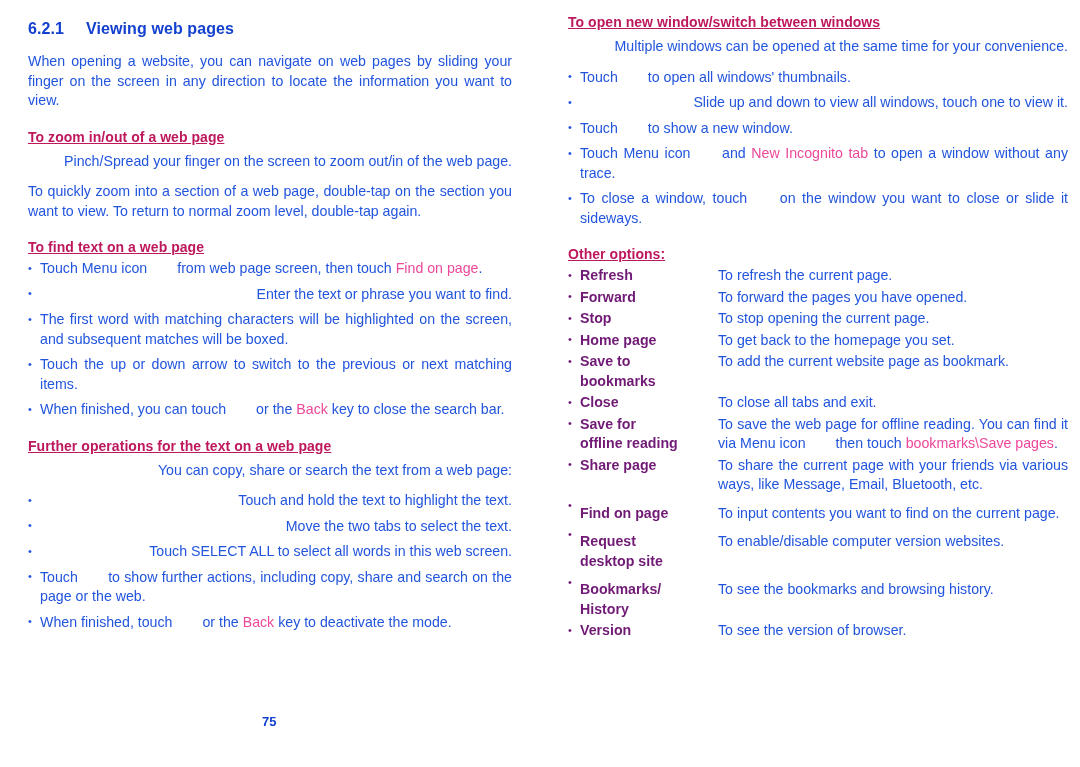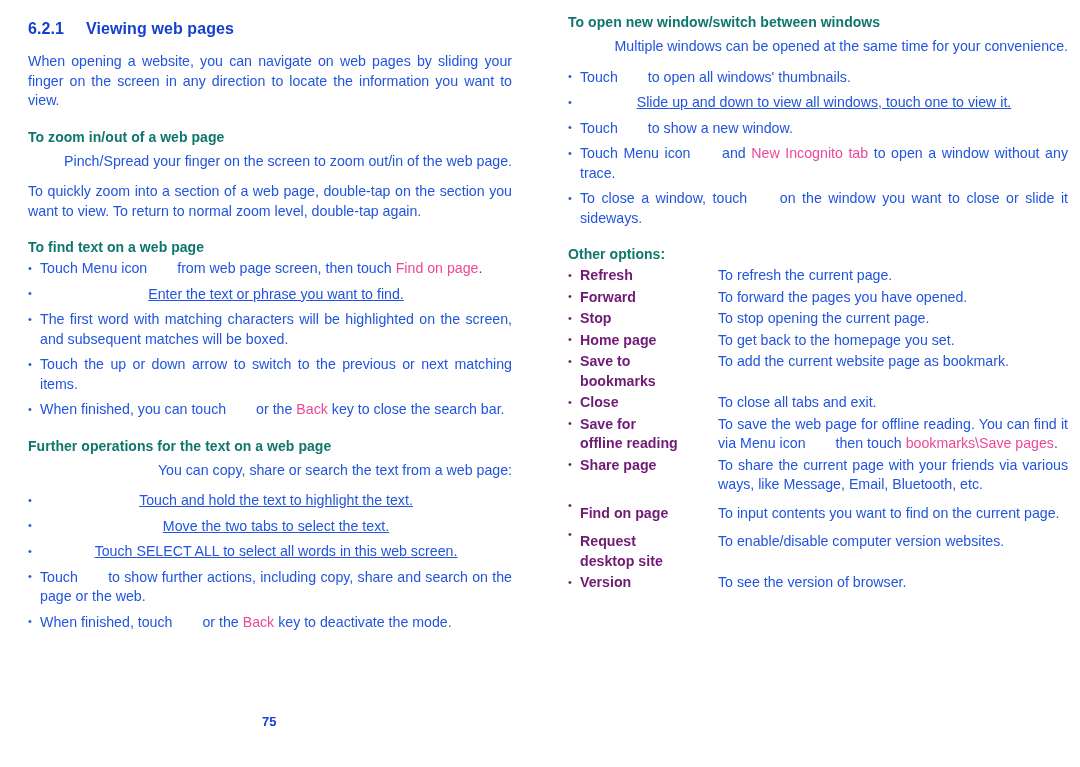--- a/index.html
+++ b/index.html
@@ -43,23 +43,24 @@
     color: #1340cf;
     margin: 6px 0 14px 0;
     letter-spacing: 0.1px;
   }
   .sec-num { width: 58px; flex: none; }
   .sec-title { }
 
   .sub-head {
     font-weight: bold;
     font-size: 14px;
-    color: #0f766e;
+    color: #be185d;
     margin: 18px 0 7px 0;
     letter-spacing: 0.05px;
+    text-decoration: underline;
   }
   .sub-head.tight { margin-bottom: 4px; }
   .sub-head.first { margin-top: 0; }
 
   
   p.para {
     font-size: 14.2px;
     line-height: 19.5px;
     margin: 0 0 11px 0;
     text-align: justify;
@@ -75,21 +76,21 @@
   }
   ul.blist > li {
     position: relative;
     padding-left: 12px;
     font-size: 14.2px;
     line-height: 19.5px;
     margin-bottom: 6px;
     text-align: justify;
     text-justify: inter-word;
   }
-  ul.blist > li.nojust { text-align: center; text-decoration: underline; }
+  ul.blist > li.nojust { text-align: right; }
   ul.blist > li::before {
     content: "\2022";
     position: absolute;
     left: 0;
     top: -0.5px;
     font-size: 11px;
   }
 
   b, strong, .b { font-weight: normal; color: #ec4899; }
 
@@ -245,20 +246,24 @@
               <td class="desc"><span>To share the current page with your friends via various ways, like Message, Email, Bluetooth, etc.</span></td>
             </tr>
             <tr class="gap">
               <td class="term">Find on page</td>
               <td class="desc nojust"><span>To input contents you want to find on the current page.</span></td>
             </tr>
             <tr class="gap">
               <td class="term">Request<br><span>desktop site</span></td>
               <td class="desc nojust"><span>To enable/disable computer version websites.</span></td>
             </tr>
+            <tr class="gap">
+              <td class="term">Bookmarks/<br><span>History</span></td>
+              <td class="desc nojust"><span>To see the bookmarks and browsing history.</span></td>
+            </tr>
             <tr>
               <td class="term">Version</td>
               <td class="desc nojust"><span>To see the version of browser.</span></td>
             </tr>
           </tbody>
       </table>
 
     </div>
 
   </div>

